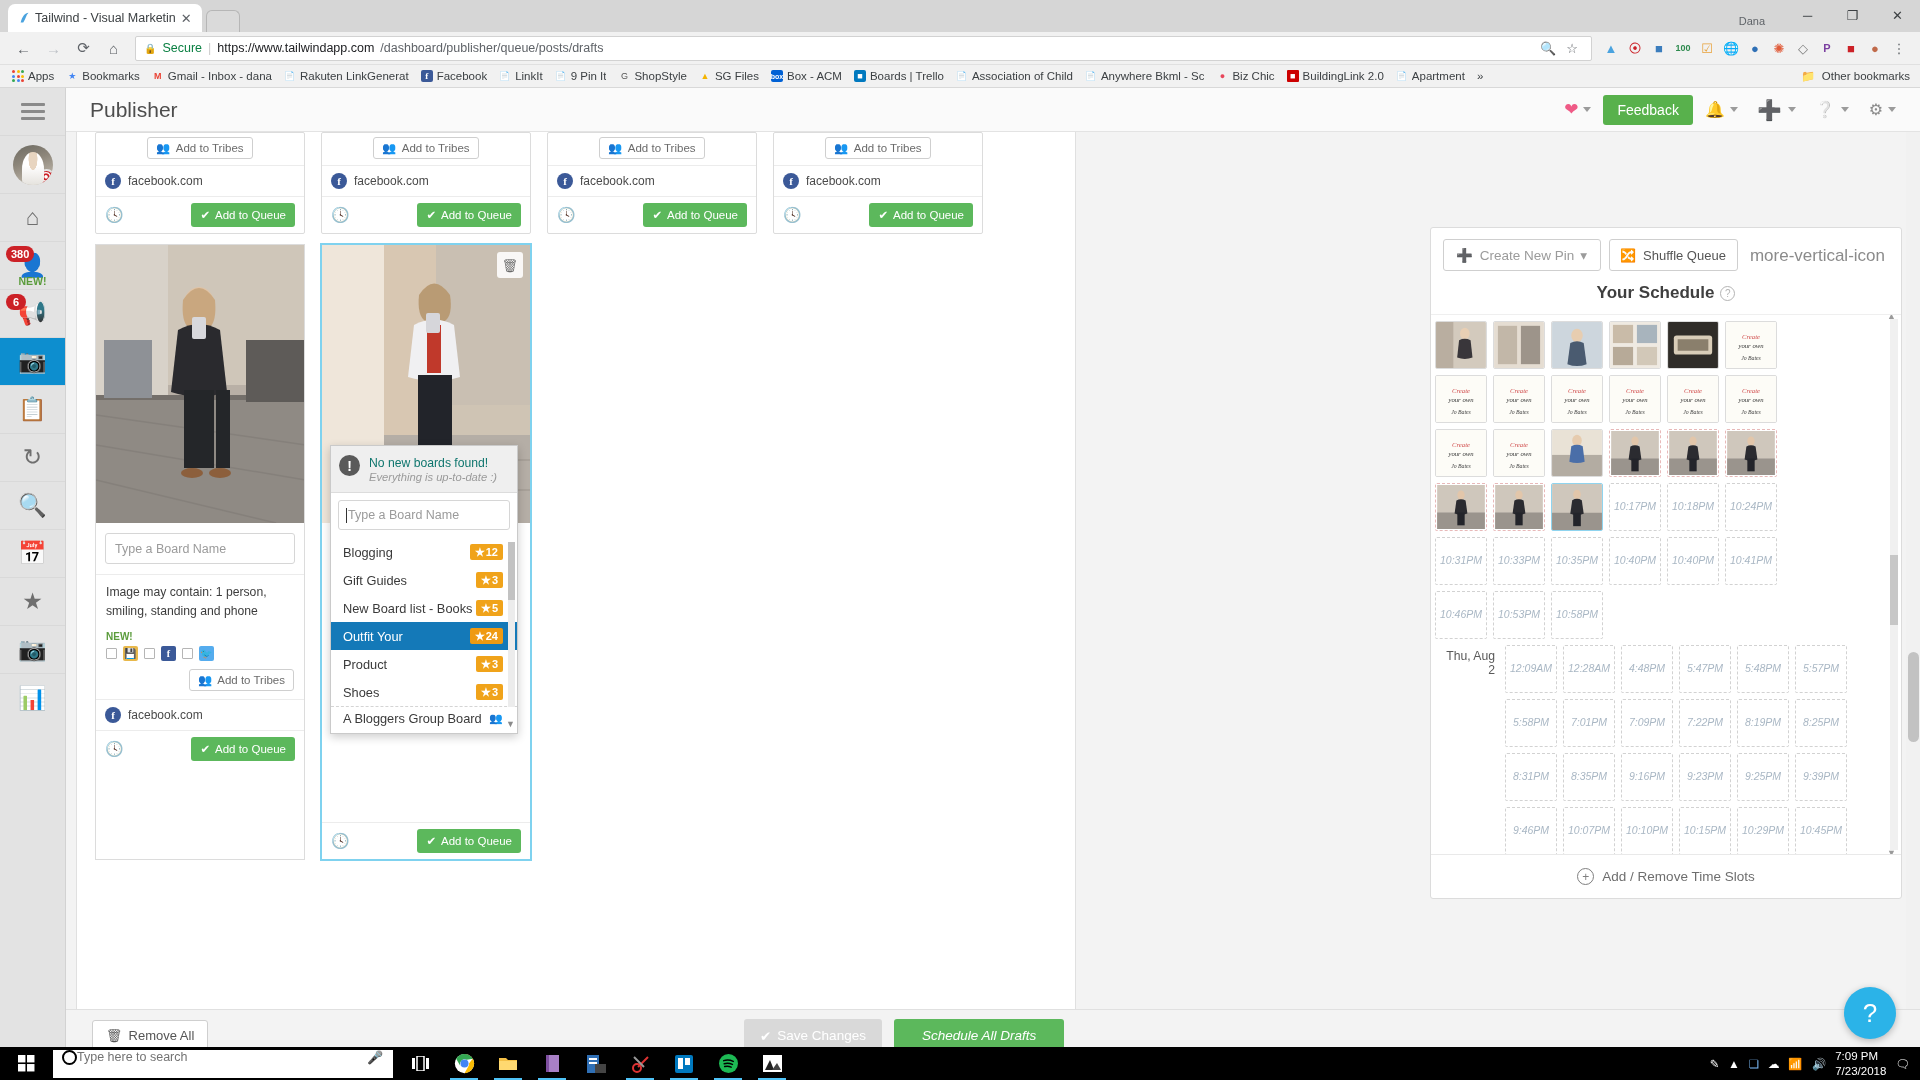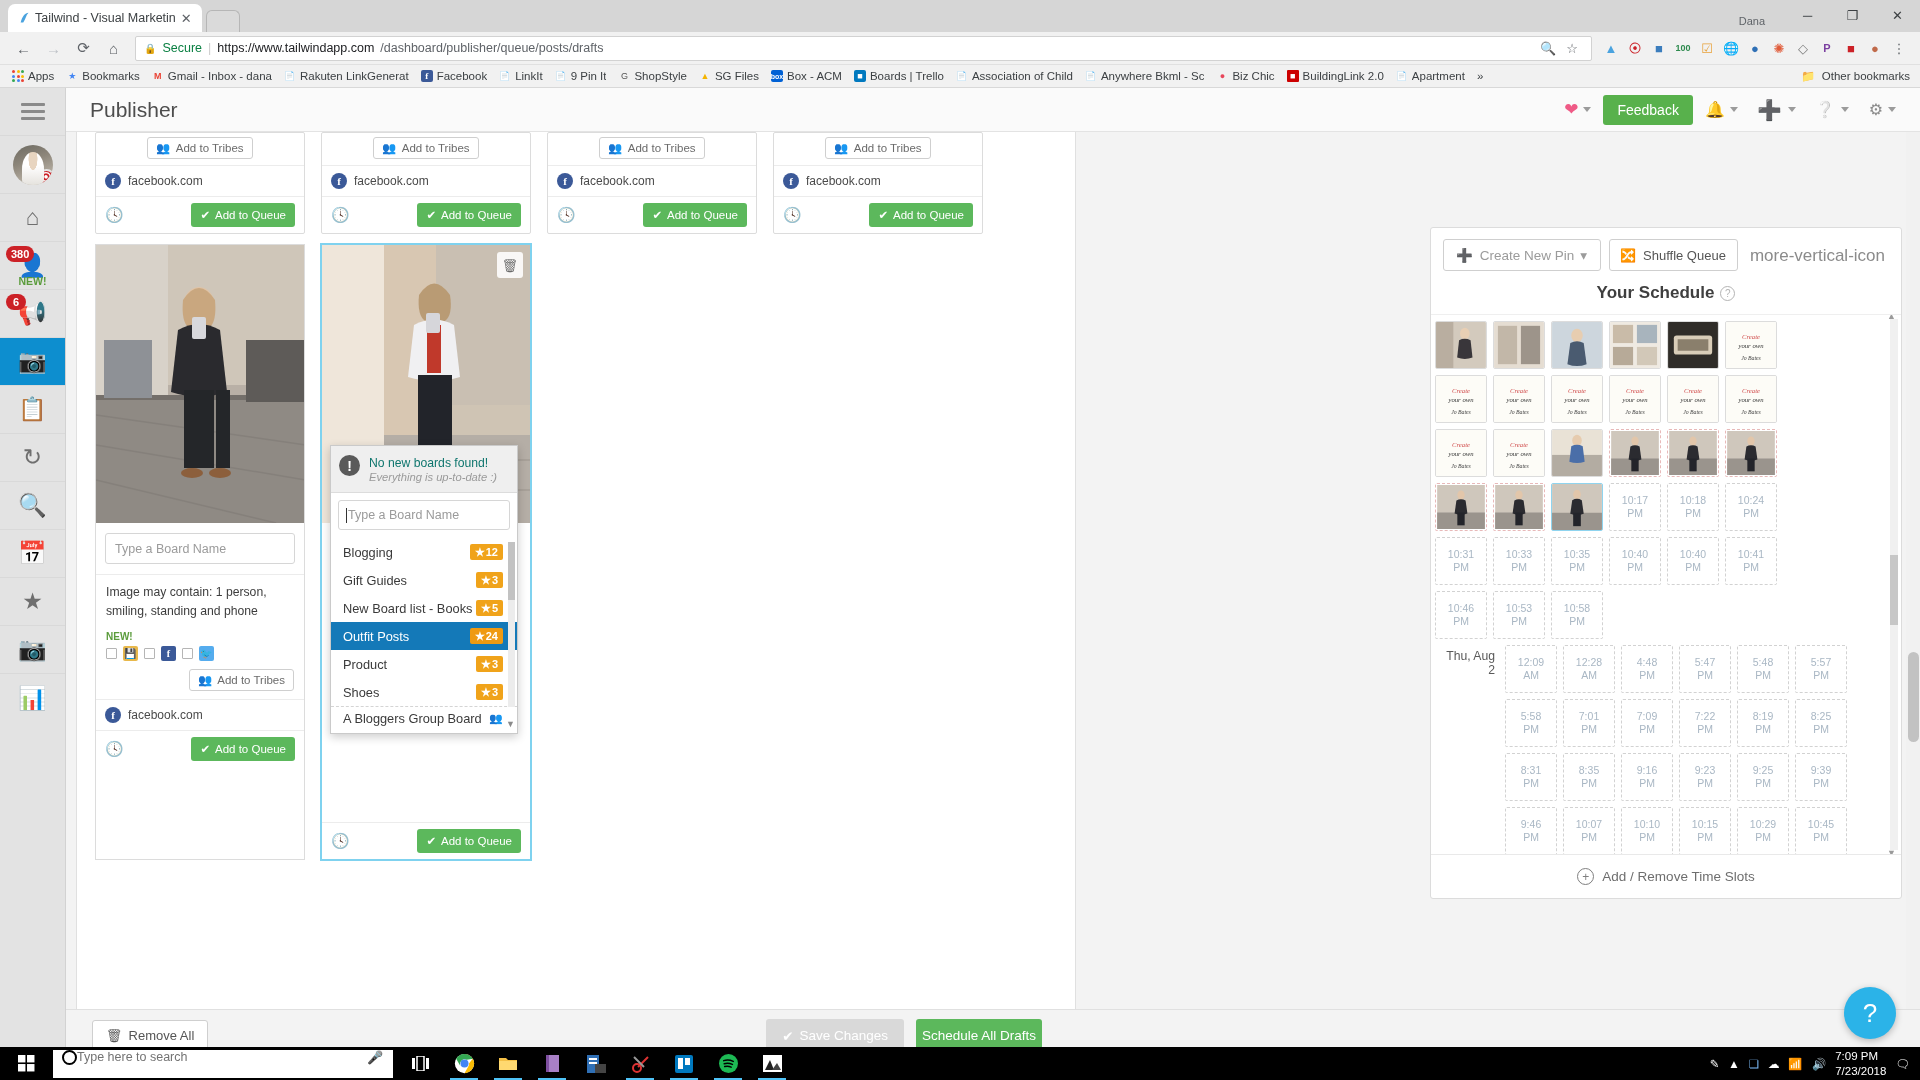--- a/index.html
+++ b/index.html
@@ -179,21 +179,21 @@
     color:#b4b4b4; font-size:10px; display:flex; align-items:center; justify-content:center;
     font-weight:normal; }
   .grid-wrap { position:relative; height:540px; overflow:hidden; border-top:1px solid #efefef; }
   .daygroup { display:flex; padding:2px 0 0 0; }
   .daylabel { width:70px; font-size:12.2px; color:#5a5a5a; padding:8px 6px 0 8px;
     text-align:right; flex:none; }
   .slots { display:flex; flex-wrap:wrap; gap:6px; padding:4px 8px 0 4px; width:386px; }
   .slot { width:52px; height:48px; border:1px solid #dcdcdc; border-radius:2px;
     display:flex; align-items:center; justify-content:center; overflow:hidden; flex:none; background:#fff; }
   .slot.empty { border:1px dashed #d2d2d2; color:#a9b7c4; font-size:10.5px;
-    flex-direction:column; line-height:1.25; background:#fff; }
+    line-height:1.25; background:#fff;font-style:italic; }
   .slot.draft { border:1px dashed #e8b9b9; padding:1px; }
   .slot.hl { border:1px solid #8fd4ef; }
   .thumb { width:100%; height:100%; }
   .rt-scroll { position:absolute; right:3px; top:4px; bottom:4px; width:8px; background:#f0f0f0; }
   .rt-thumb { position:absolute; right:3px; top:240px; width:8px; height:70px; background:#c7c7c7; }
   .rt-up,.rt-dn { position:absolute; right:2px; font-size:9px; color:#9a9a9a; }
   .rt-up { top:-8px; } .rt-dn { bottom:-8px; }
   .sched-foot { border-top:1px solid #e9e9e9; display:flex; align-items:center;
     justify-content:center; gap:8px; padding:13px 0; font-size:13.5px; color:#6e6e6e; }
   .plus-circ { width:17px; height:17px; border-radius:50%; border:1.6px solid #7f7f7f;
@@ -201,21 +201,21 @@
 
   
   .botbar { position:absolute; left:0; right:0; bottom:0; height:52px; background:#f3f3f3;
     border-top:1px solid #e0e0e0; display:flex; align-items:center; }
   .remove-all { margin-left:26px; border:1px solid #cfcfcf; background:#fff; border-radius:3px;
     padding:7px 13px; font-size:13px; color:#555; display:flex; align-items:center; gap:6px; }
   .botmid { margin-left:auto; margin-right:auto; display:flex; gap:12px; align-items:center;
     transform:translateX(-160px); }
   .save-ch { background:#d9d9d9; color:#fff; padding:9px 16px; border-radius:3px; font-size:13.5px;
     display:flex; align-items:center; gap:6px; }
-  .sched-all { background:#5cb85c; color:#fff; padding:9px 6px; border-radius:3px; font-size:13.5px; }
+  .sched-all { background:#5cb85c; color:#fff; padding:9px 28px; border-radius:3px; font-size:13.5px;font-style:italic; }
 
   .help-fab { position:absolute; right:24px; bottom:22px; width:52px; height:52px;
     border-radius:50%; background:#2bb3e8; color:#fff; font-size:26px; display:flex;
     align-items:center; justify-content:center; box-shadow:0 2px 7px rgba(0,0,0,.25); }
 
   .app-vscroll { position:absolute; right:0; top:0; bottom:0; width:14px; background:#f1f1f1; }
   .app-vthumb { position:absolute; right:1px; top:520px; width:11px; height:90px; background:#c2c2c2; border-radius:6px; }
 
   
   .taskbar { position:absolute; left:0; bottom:0; width:1920px; height:33px; background:#000;
@@ -644,21 +644,21 @@
                     </span>
                   </div>
                 <div class="dd-item">
                     <span>New Board list - Books</span>
                     <span class="badge">
                       <span>★</span>
                       <span>5</span>
                     </span>
                   </div>
                 <div class="dd-item on">
-                    <span>Outfit Posts</span>
+                    <span>Outfit Your</span>
                     <span class="badge">
                       <span>★</span>
                       <span>24</span>
                     </span>
                   </div>
                 <div class="dd-item">
                     <span>Product</span>
                     <span class="badge">
                       <span>★</span>
                       <span>3</span>

